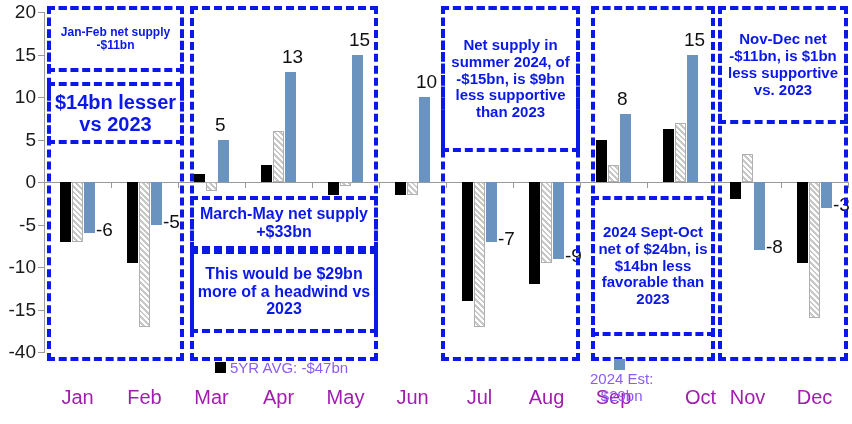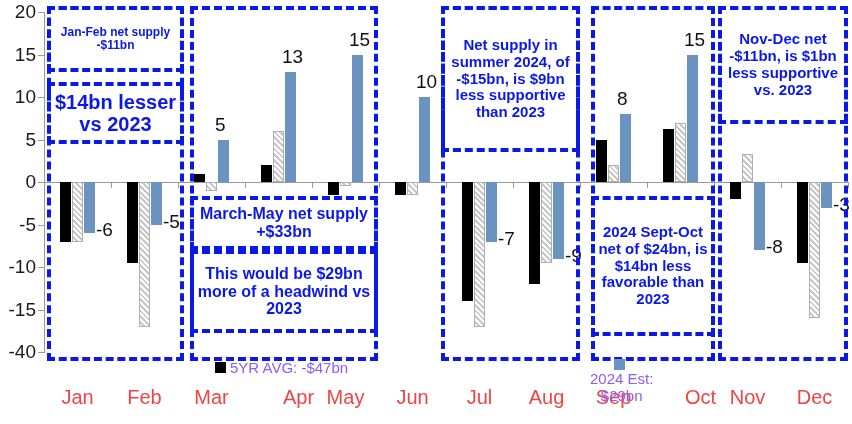--- a/index.html
+++ b/index.html
@@ -17,21 +17,21 @@
   
   .bar{position:absolute;box-sizing:border-box;}
   .bar.avg{background:#000000;}
   .bar.y2023{background:#ffffff;border:1px solid #b0b0b0;
      background-image:repeating-linear-gradient(45deg,#ffffff 0 2px,#c8c8c8 2px 4px);}
   .bar.y2024{background:#6a93c0;}
 
   .dlabel{position:absolute;font-size:19px;color:#111111;white-space:nowrap;}
 
   
-  .xlabel{position:absolute;font-size:20px;color:#ef4444;text-align:center;
+  .xlabel{position:absolute;font-size:20px;color:#a21caf;text-align:center;
           transform:translateX(-50%);white-space:nowrap;}
 
   
   .callout{position:absolute;box-sizing:border-box;border:4px dashed #0a18e8;
            background:transparent;color:#0a18e8;font-weight:bold;font-size:15px;
            line-height:1.12;display:flex;align-items:center;justify-content:center;
            text-align:center;padding:2px 3px;}
   .region{position:absolute;box-sizing:border-box;border:4px dashed #0a18e8;background:transparent;}
 
   
@@ -133,21 +133,21 @@
       <div class="bar avg" style="left: 797px; top: 182px; width: 11px; height: 80.75px;"></div>
       <div class="bar y2023" style="left: 809px; top: 182px; width: 11px; height: 136px;"></div>
       <div class="bar y2024" style="left: 821px; top: 182px; width: 11px; height: 25.5px;"></div>
       <div class="dlabel" style="left: 833px; top: 193.5px;">-3</div>
     </div>
 
   <div id="xaxis">
       <div class="xlabel" style="left: 77.5px; top: 386px;">Jan</div>
       <div class="xlabel" style="left: 144.5px; top: 386px;">Feb</div>
       <div class="xlabel" style="left: 211.5px; top: 386px; text-align: right;">Mar</div>
-      <div class="xlabel" style="left: 278.5px; top: 386px; margin-left: 20px;">Apr</div>
+      <div class="xlabel" style="left: 278.5px; top: 386px;">Apr</div>
       <div class="xlabel" style="left: 345.5px; top: 386px;">May</div>
       <div class="xlabel" style="left: 412.5px; top: 386px;">Jun</div>
       <div class="xlabel" style="left: 479.5px; top: 386px;">Jul</div>
       <div class="xlabel" style="left: 546.5px; top: 386px;">Aug</div>
       <div class="xlabel" style="left: 613.5px; top: 386px;">Sep</div>
       <div class="xlabel" style="left: 680.5px; top: 386px; margin-left: 20px;">Oct</div>
       <div class="xlabel" style="left: 747.5px; top: 386px;">Nov</div>
       <div class="xlabel" style="left: 814.5px; top: 386px;">Dec</div>
     </div>
 

